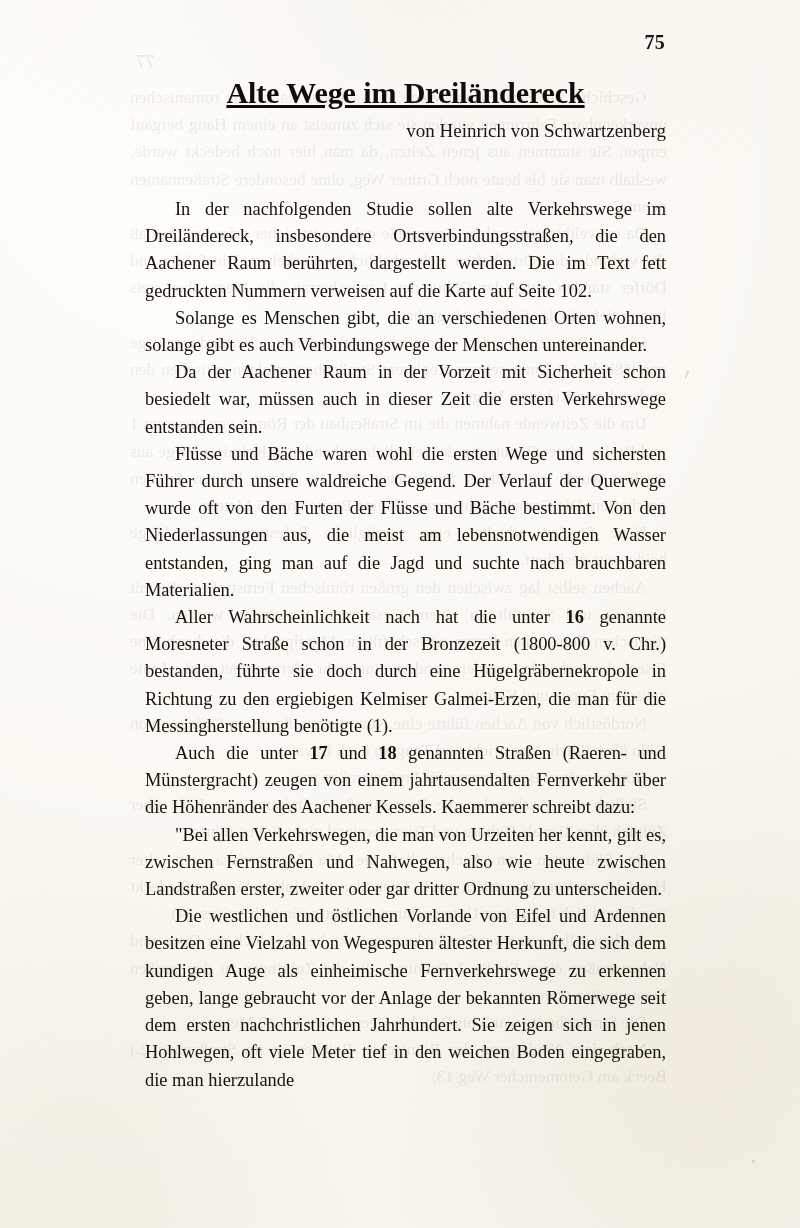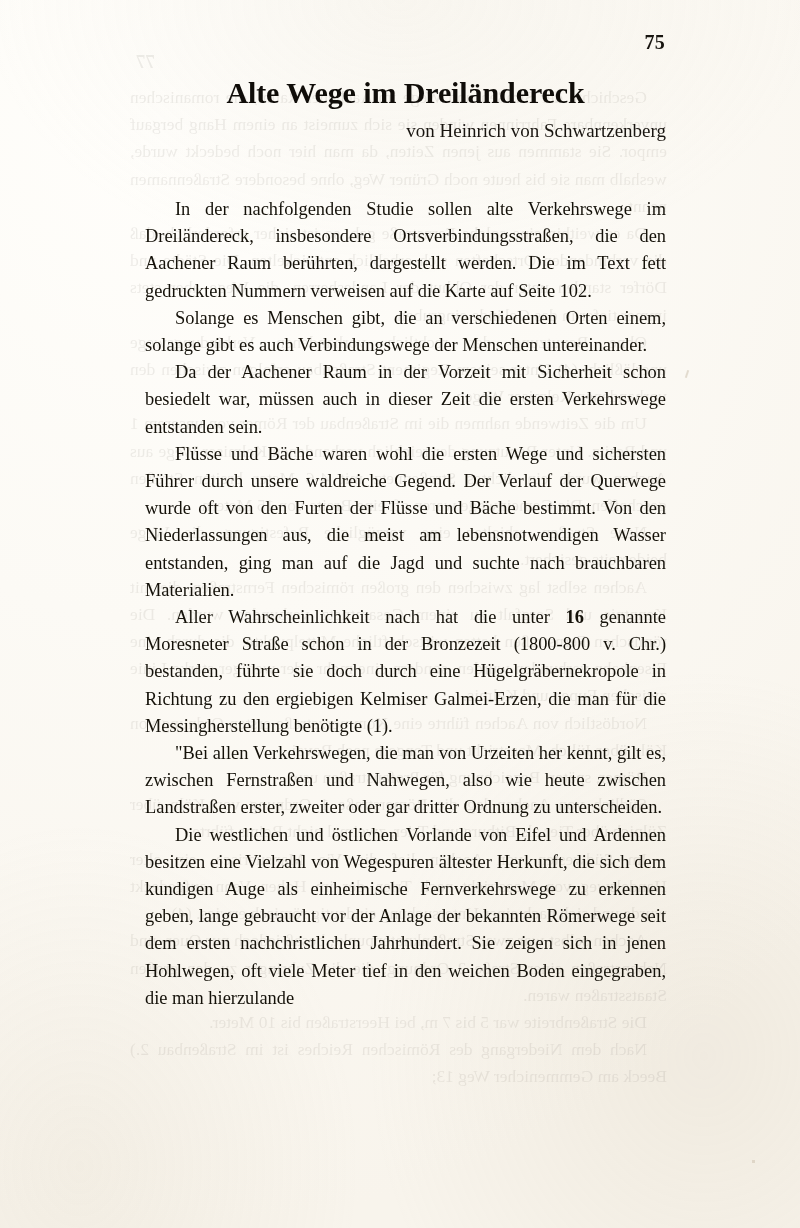--- a/index.html
+++ b/index.html
@@ -93,20 +93,21 @@
   }
 
   #article-title {
     margin: 0;
     text-align: center;
     font-size: 30px;
     font-weight: bold;
     line-height: 34px;
     color: #100d09;
     letter-spacing: -0.1px;
+    text-decoration: underline;
   }
 
   #article-byline {
     margin: 10px 0 8px 0;
     text-align: right;
     font-size: 19px;
     line-height: 22px;
     color: #191510;
   }
 
@@ -172,24 +173,25 @@
 
     <div id="folio">75</div>
 
     <div id="headline-block">
       <h1 id="article-title">Alte Wege im Dreiländereck</h1>
       <div id="article-byline">von Heinrich von Schwartzenberg</div>
     </div>
 
     <div id="article-body">
         <p>In der nachfolgenden Studie sollen alte Verkehrswege im Dreiländereck, insbesondere Ortsverbindungsstraßen, die den Aachener Raum berührten, dargestellt werden. Die im Text fett gedruckten Nummern verweisen auf die Karte auf Seite 102.</p>
-        <p>Solange es Menschen gibt, die an verschiedenen Orten einem, solange gibt es auch Verbindungswege der Menschen untereinander.</p>
+        <p>Solange es Menschen gibt, die an verschiedenen Orten wohnen, solange gibt es auch Verbindungswege der Menschen untereinander.</p>
         <p>Da der Aachener Raum in der Vorzeit mit Sicherheit schon besiedelt war, müssen auch in dieser Zeit die ersten Verkehrswege entstanden sein.</p>
         <p>Flüsse und Bäche waren wohl die ersten Wege und sichersten Führer durch unsere waldreiche Gegend. Der Verlauf der Querwege wurde oft von den Furten der Flüsse und Bäche bestimmt. Von den Niederlassungen aus, die meist am lebensnotwendigen Wasser entstanden, ging man auf die Jagd und suchte nach brauchbaren Materialien.</p>
         <p>Aller Wahrscheinlichkeit nach hat die unter <span class="ref">16</span> genannte Moresneter Straße schon in der Bronzezeit (1800-800 v. Chr.) bestanden, führte sie doch durch eine Hügelgräbernekropole in Richtung zu den ergiebigen Kelmiser Galmei-Erzen, die man für die Messingherstellung benötigte (1).</p>
+        <p>Auch die unter <span class="ref">17</span> und <span class="ref">18</span> genannten Straßen (Raeren- und Münstergracht) zeugen von einem jahrtausendalten Fernverkehr über die Höhenränder des Aachener Kessels. Kaemmerer schreibt dazu:</p>
         <p>"Bei allen Verkehrswegen, die man von Urzeiten her kennt, gilt es, zwischen Fernstraßen und Nahwegen, also wie heute zwischen Landstraßen erster, zweiter oder gar dritter Ordnung zu unterscheiden.</p>
         <p>Die westlichen und östlichen Vorlande von Eifel und Ardennen besitzen eine Vielzahl von Wegespuren ältester Herkunft, die sich dem kundigen Auge als einheimische Fernverkehrswege zu erkennen geben, lange gebraucht vor der Anlage der bekannten Römerwege seit dem ersten nachchristlichen Jahrhundert. Sie zeigen sich in jenen Hohlwegen, oft viele Meter tief in den weichen Boden eingegraben, die man hierzulande</p>
       </div>
 
   </div>
 
   <div class="speck" style="left:686px; top:370px; width:2px; height:8px; transform:rotate(18deg);"></div>
   <div class="speck" style="left:752px; top:1160px; width:3px; height:3px;"></div>
 
 </div>

